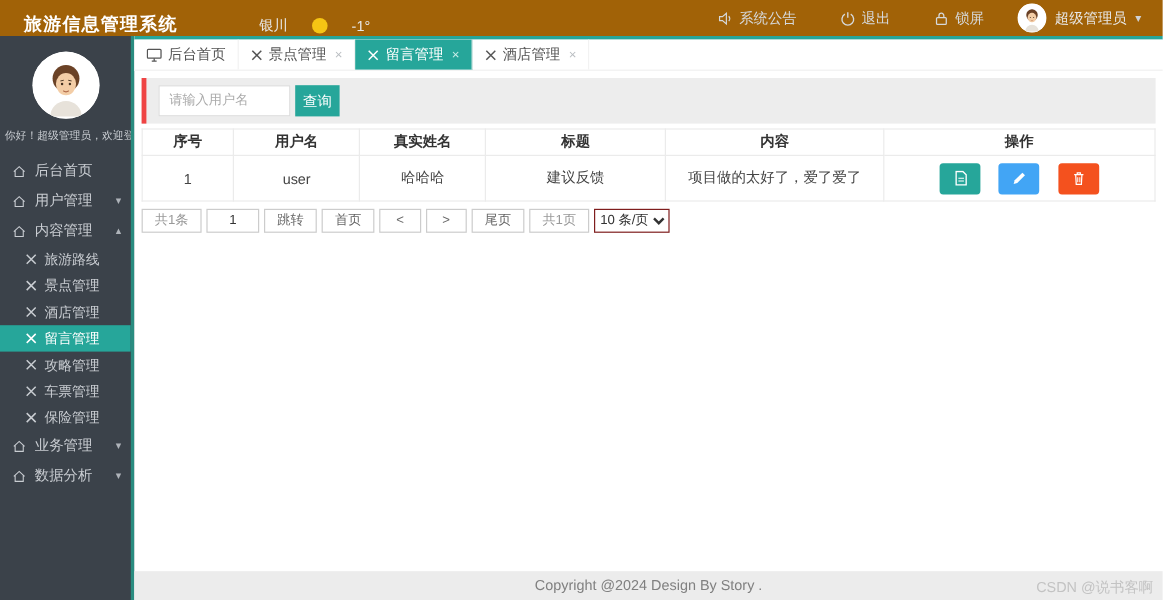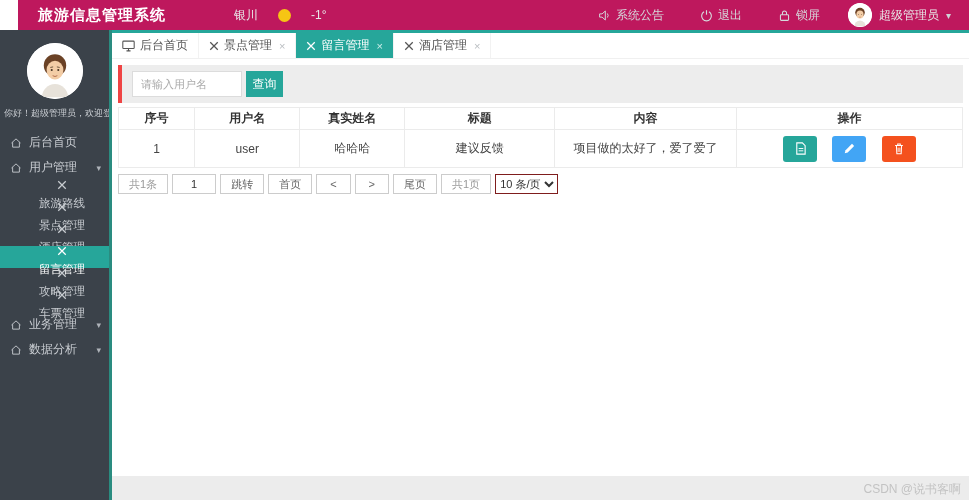--- a/index.html
+++ b/index.html
@@ -1,41 +1,41 @@
 <!DOCTYPE html>
 <html><head>
 <meta charset="utf-8">
 <style>
   * { margin:0; padding:0; box-sizing:border-box; }
   html,body { width:969px; height:500px; }
   body { font-family:"Liberation Sans","DejaVu Sans",sans-serif; font-size:12px; color:#333; background:#fff; overflow:hidden; }
   .app { width:969px; height:500px; display:flex; flex-direction:column; }
 
   
-  .topbar { height:30px; background:#be185d; color:#fff; display:flex; align-items:center; flex:0 0 30px;margin-left:18px; }
+  .topbar { height:30px; background:#a16207; color:#fff; display:flex; align-items:flex-end; flex:0 0 30px; }
   .app-title { font-size:15px; font-weight:bold; padding:0 20px; letter-spacing:1px; white-space:nowrap; }
   .weather { display:flex; align-items:center; gap:20px; margin-left:48px; font-size:12px; color:#e8e8e8; }
   .sun { width:13px; height:13px; border-radius:50%; background:#f6c514; display:inline-block; }
   .top-actions { margin-left:auto; display:flex; align-items:center; height:100%; }
   .top-action { display:flex; align-items:center; gap:5px; padding:0 18px; height:100%; color:#d6d9dc; font-size:12px; cursor:pointer; }
   .top-action svg { display:block; }
   .admin-menu { display:flex; align-items:center; gap:7px; padding:0 18px 0 10px; height:100%; cursor:pointer; color:#e8e8e8; }
   .mini-avatar { width:24px; height:24px; border-radius:50%; overflow:hidden; background:#fff; flex:0 0 24px; }
   .caret { font-size:10px; color:#cfd2d6; }
 
   
   .main { flex:1; display:flex; min-height:0; }
 
   
   .sidebar { width:112px; flex:0 0 112px; background:#3b424a; border-right:3px solid #2a8c80; display:flex; flex-direction:column; overflow:hidden; }
   .side-avatar { width:56px; height:56px; border-radius:50%; overflow:hidden; background:#fff; margin:13px auto 8px auto; }
   .greeting { color:#c9cdd2; font-size:9px; text-align:center; padding:0 4px 10px 4px; white-space:nowrap; }
   .nav-item { display:flex; align-items:center; gap:7px; height:25px; padding:0 8px 0 10px; color:#c9cdd2; font-size:12px; cursor:pointer; white-space:nowrap; }
   .nav-item .nav-caret { margin-left:auto; font-size:9px; color:#aeb3b9; }
-  .sub-item { display:flex; align-items:center; gap:6px; height:22px; padding:0 6px 0 21px; color:#c9cdd2; font-size:11.5px; cursor:pointer; white-space:nowrap;flex-direction:column; }
+  .sub-item { display:flex; align-items:center; gap:6px; height:22px; padding:0 6px 0 21px; color:#c9cdd2; font-size:11.5px; cursor:pointer; white-space:nowrap; }
   .sub-item.active { background:#26a69a; color:#fff; }
   .icon-svg { display:block; flex:0 0 auto; }
 
   
   .content { flex:1; display:flex; flex-direction:column; background:#fff; min-width:0; }
   .accent-line { height:3px; background:#26a69a; flex:0 0 3px; }
   .tabbar { height:26px; flex:0 0 26px; background:#fff; display:flex; align-items:stretch; border-bottom:1px solid #f0f0f0; }
   .tab { display:flex; align-items:center; gap:5px; padding:0 10px; font-size:12px; color:#555; cursor:pointer; border-right:1px solid #f2f2f2; }
   .tab.active { background:#26a69a; color:#fff; }
   .tab .close { font-size:11px; color:#b9bdc1; margin-left:2px; }
@@ -155,20 +155,29 @@
       </div>
       <div class="nav-item">
         <span>
             <svg class="icon-svg" width="12" height="12" viewBox="0 0 16 16">
               <path d="M2 8 L8 2.5 L14 8 M3.5 7 V13.5 H12.5 V7" fill="none" stroke="currentColor" stroke-width="1.2"></path>
             </svg>
           </span>
         <span>用户管理</span>
         <span class="nav-caret">▾</span>
       </div>
+      <div class="nav-item">
+        <span>
+            <svg class="icon-svg" width="12" height="12" viewBox="0 0 16 16">
+              <path d="M2 8 L8 2.5 L14 8 M3.5 7 V13.5 H12.5 V7" fill="none" stroke="currentColor" stroke-width="1.2"></path>
+            </svg>
+          </span>
+        <span>内容管理</span>
+        <span class="nav-caret">▴</span>
+      </div>
 
       <div class="sub-item">
         <span>
             <svg class="icon-svg" width="10" height="10" viewBox="0 0 12 12">
               <path d="M1.5 1.5 L10.5 10.5 M10.5 1.5 L1.5 10.5" stroke="currentColor" stroke-width="1.5" fill="none"></path>
             </svg>
           </span>
         <span>旅游路线</span>
       </div>
       <div class="sub-item">
@@ -203,20 +212,28 @@
           </span>
         <span>攻略管理</span>
       </div>
       <div class="sub-item">
         <span>
             <svg class="icon-svg" width="10" height="10" viewBox="0 0 12 12">
               <path d="M1.5 1.5 L10.5 10.5 M10.5 1.5 L1.5 10.5" stroke="currentColor" stroke-width="1.5" fill="none"></path>
             </svg>
           </span>
         <span>车票管理</span>
+      </div>
+      <div class="sub-item">
+        <span>
+            <svg class="icon-svg" width="10" height="10" viewBox="0 0 12 12">
+              <path d="M1.5 1.5 L10.5 10.5 M10.5 1.5 L1.5 10.5" stroke="currentColor" stroke-width="1.5" fill="none"></path>
+            </svg>
+          </span>
+        <span>保险管理</span>
       </div>
 
       <div class="nav-item">
         <span>
             <svg class="icon-svg" width="12" height="12" viewBox="0 0 16 16">
               <path d="M2 8 L8 2.5 L14 8 M3.5 7 V13.5 H12.5 V7" fill="none" stroke="currentColor" stroke-width="1.2"></path>
             </svg>
           </span>
         <span>业务管理</span>
         <span class="nav-caret">▾</span>
@@ -346,17 +363,18 @@
         <span class="pg-box">尾页</span>
         <span class="pg-box pg-label">共1页</span>
         <select class="pg-select">
           <option>10 条/页</option>
         </select>
       </div>
 
       <div class="spacer"></div>
 
       <footer class="footer">
+        <span>Copyright @2024 Design By Story .</span>
         <span class="watermark">CSDN @说书客啊</span>
       </footer>
     </section>
   </div>
 </div>
 
 </body></html>

